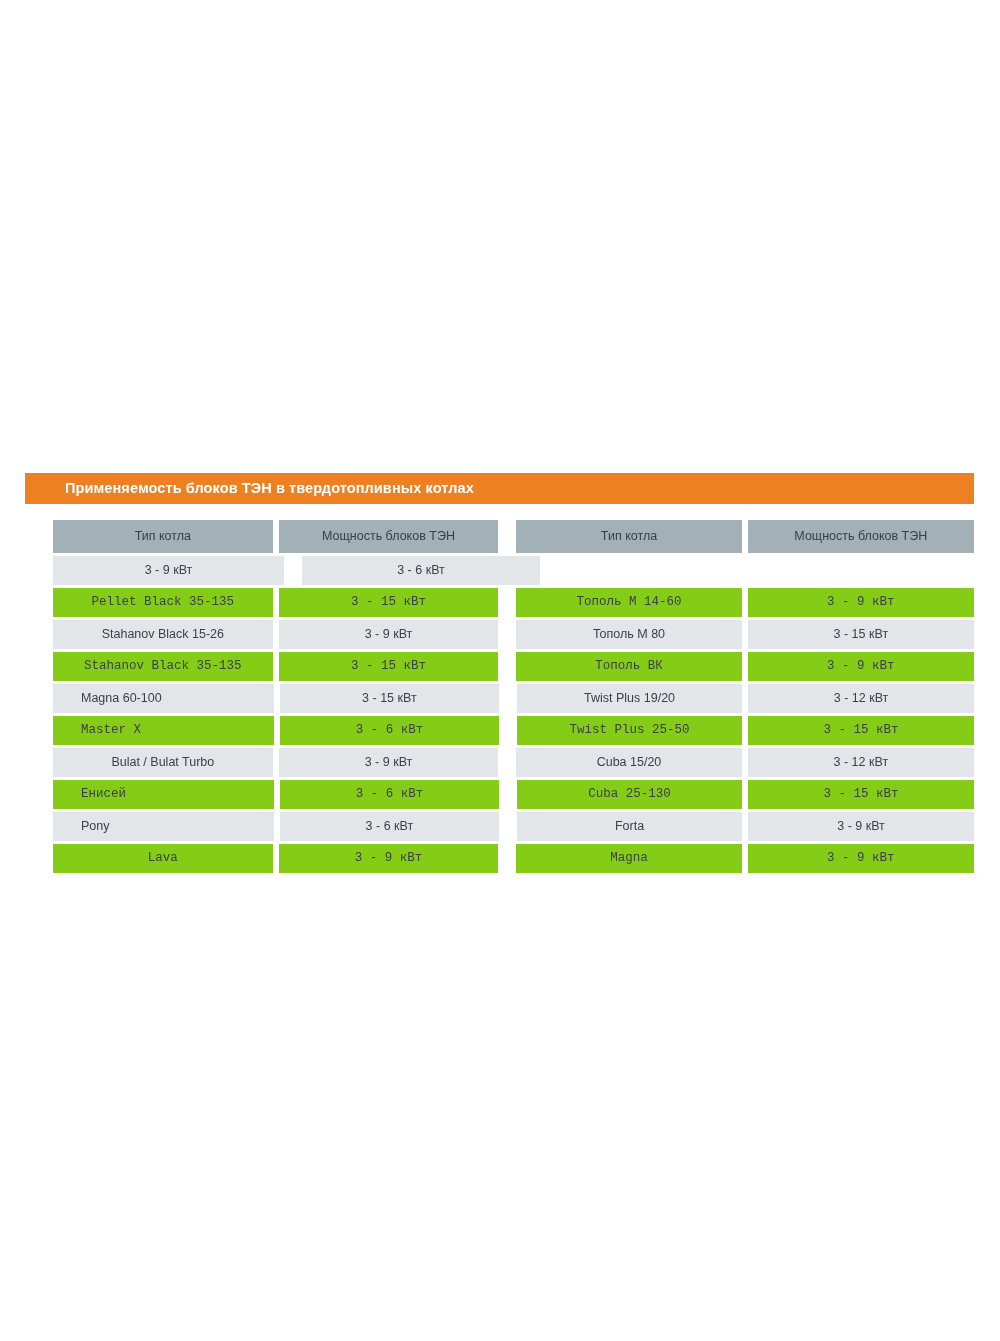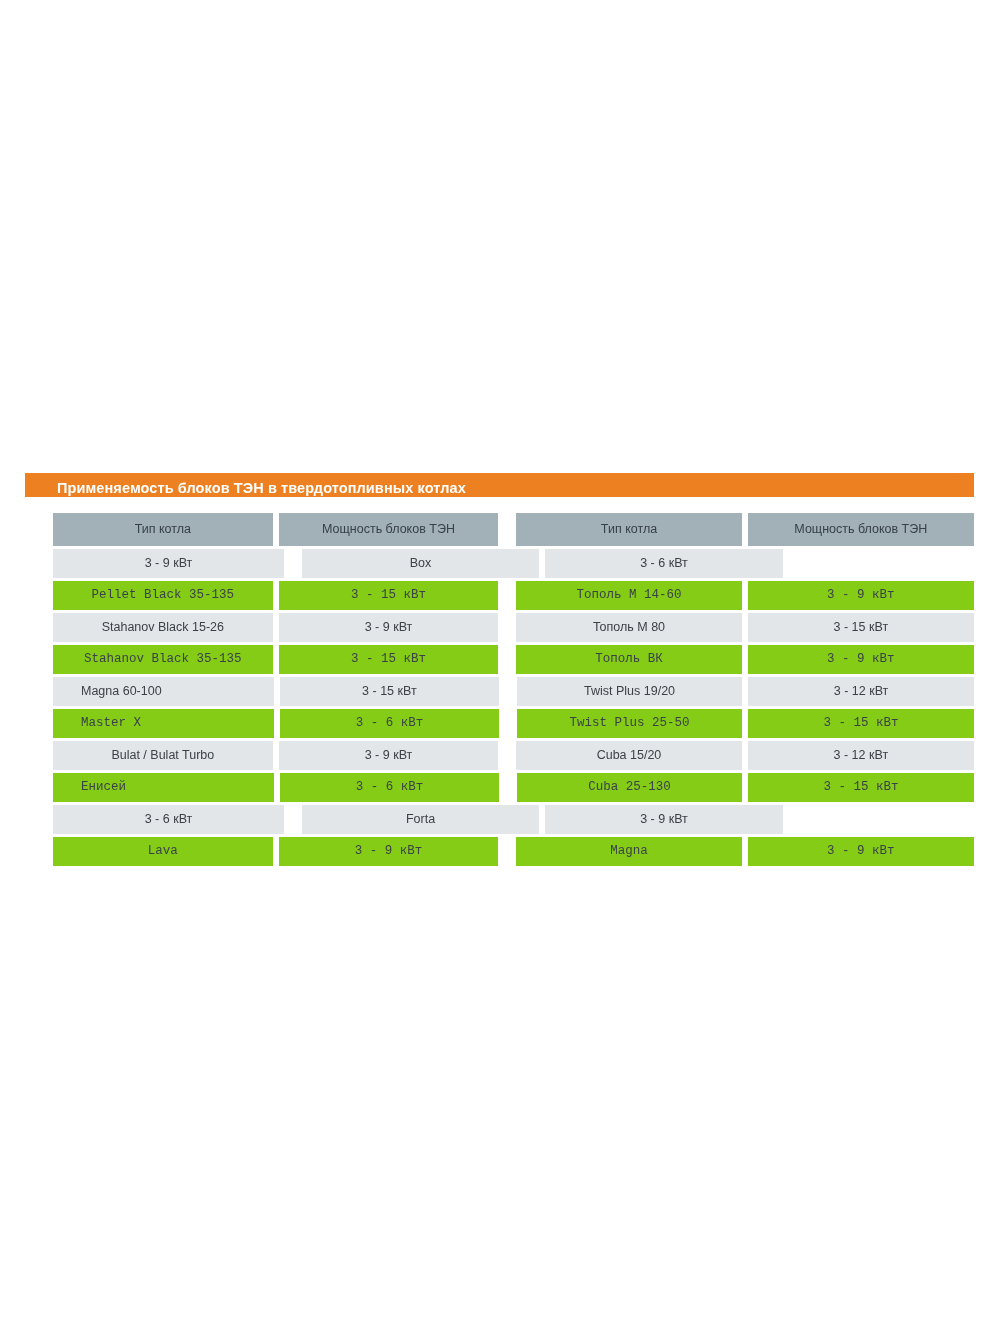--- a/index.html
+++ b/index.html
@@ -27,23 +27,23 @@
   
   .table-block {
     position: absolute;
     left: 25px;
     top: 473px;
     width: 949px;
   }
 
   .title-bar {
     background: #ED8122;
-    height: 24px;
+    height: 31px;
     line-height: 31px;
-    padding: 0 0 0 32px;
+    padding: 0 0 0 40px;
     box-sizing: border-box;
     color: #ffffff;
     font-size: 14.5px;
     font-weight: bold;
     letter-spacing: .1px;
     white-space: nowrap;
     overflow: hidden;
   }
 
   .grid {
@@ -112,21 +112,20 @@
         <div class="cell head-cell bg-head c-power">Мощность блоков ТЭН</div>
         <div class="gap-mid"></div>
         <div class="cell head-cell bg-head r-name">Тип котла</div>
         <div class="cell head-cell bg-head r-power">Мощность блоков ТЭН</div>
       </div>
 
       <div id="rows-host" style="display: flex; flex-direction: column; gap: 3px;">
           <div class="row">
             <div class="cell bg-light c-power align-center">3 - 9 кВт</div>
             <div class="gap-mid"></div>
-            <div class="cell bg-light r-name align-center">Box</div>
             <div class="cell bg-light r-power align-center">3 - 6 кВт</div>
           </div>
           <div class="row">
             <div class="cell bg-dark c-name align-center">Pellet Black 35-135</div>
             <div class="cell bg-dark c-power align-center">3 - 15 кВт</div>
             <div class="gap-mid"></div>
             <div class="cell bg-dark r-name align-center">Тополь М 14-60</div>
             <div class="cell bg-dark r-power align-center">3 - 9 кВт</div>
           </div>
           <div class="row">
@@ -165,20 +164,21 @@
             <div class="cell bg-light r-power align-center">3 - 12 кВт</div>
           </div>
           <div class="row">
             <div class="cell bg-dark c-name align-left">Енисей</div>
             <div class="cell bg-dark c-power align-center">3 - 6 кВт</div>
             <div class="gap-mid"></div>
             <div class="cell bg-dark r-name align-center">Cuba 25-130</div>
             <div class="cell bg-dark r-power align-center">3 - 15 кВт</div>
           </div>
           <div class="row">
+            <div class="cell bg-light c-name align-left">Pony</div>
             <div class="cell bg-light c-power align-center">3 - 6 кВт</div>
             <div class="gap-mid"></div>
             <div class="cell bg-light r-name align-center">Forta</div>
             <div class="cell bg-light r-power align-center">3 - 9 кВт</div>
           </div>
           <div class="row">
             <div class="cell bg-dark c-name align-center">Lava</div>
             <div class="cell bg-dark c-power align-center">3 -  9 кВт</div>
             <div class="gap-mid"></div>
             <div class="cell bg-dark r-name align-center">Magna</div>

